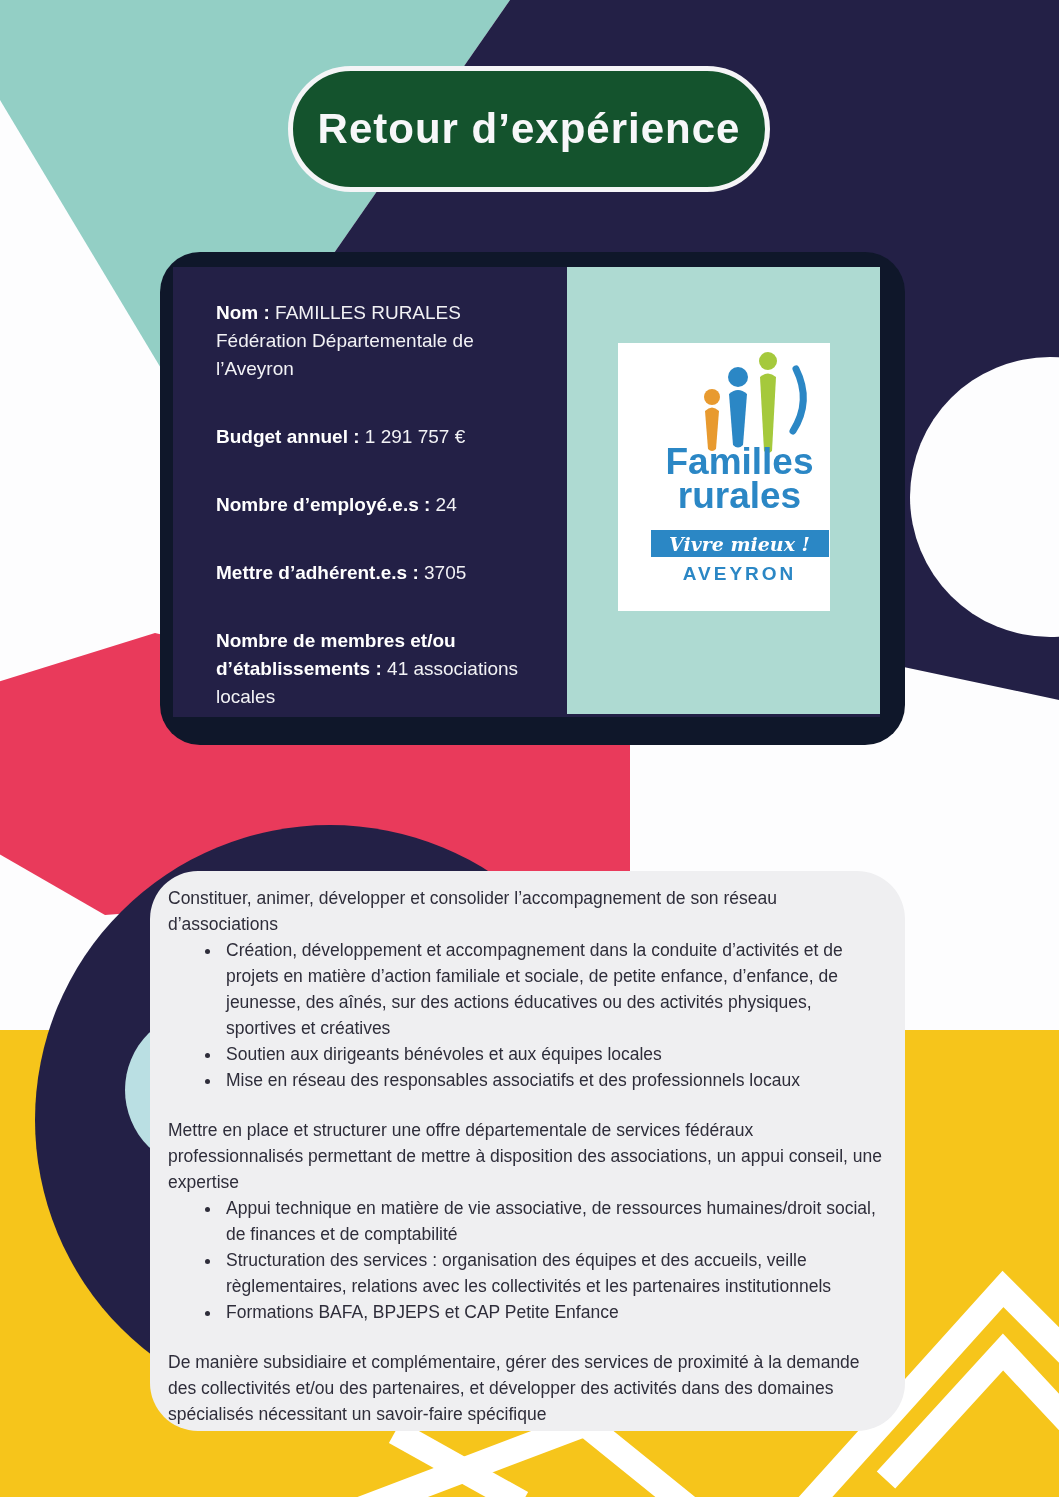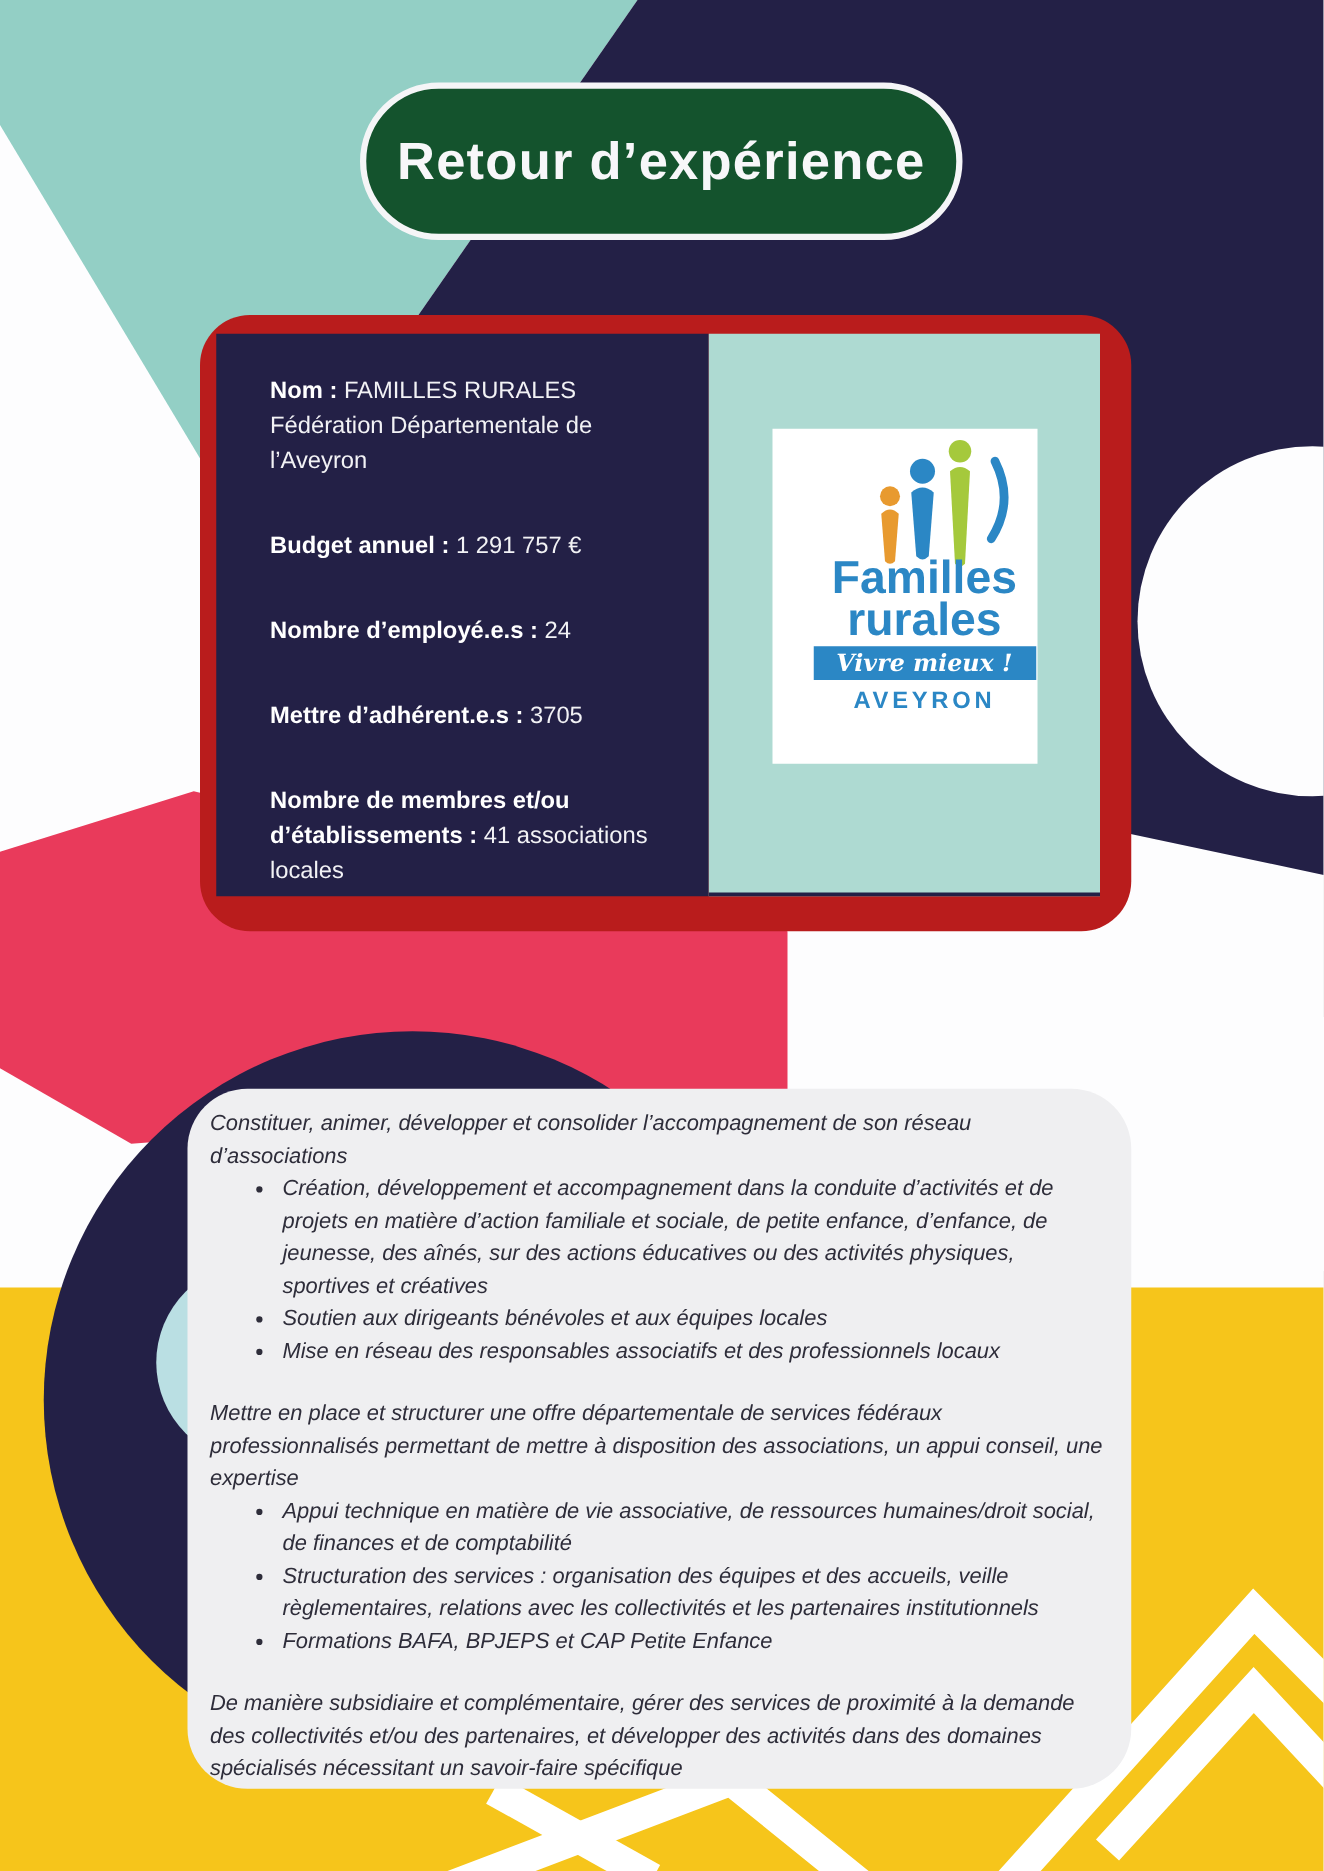--- a/index.html
+++ b/index.html
@@ -16,21 +16,21 @@
     background:#14532d;border:5px solid #f5f5f7;border-radius:70px;
     display:flex;align-items:center;justify-content:center;
   }
   .pill h1{
     margin:0;color:#f7f7f9;font-size:42px;font-weight:800;letter-spacing:1px;
   }
 
   
   .info-card{
     position:absolute;left:160px;top:252px;width:745px;height:493px;z-index:3;
-    background:#b91c1c;border-radius:40px;padding:15px 25px 28px 13px;
+    background:#0f172a;border-radius:40px;padding:15px 25px 28px 13px;
     display:flex;
   }
   .info-left{
     background:#232046;width:394px;flex:0 0 394px;
     padding:32px 18px 0 43px;color:#fff;
   }
   .field{font-size:19px;line-height:28px;margin-bottom:40px;color:#f2f2f5;}
   .field b{font-weight:700;color:#ffffff;}
   .info-right{
     background:#aedad2;flex:1;border-bottom:3px solid #232046;
@@ -41,42 +41,42 @@
     display:flex;flex-direction:column;align-items:center;
     padding-top:8px;
     padding-left:32px;
   }
   .logo-figures{height:104px;width:180px;}
   .logo-word{
     color:#2b87c5;font-weight:700;font-size:37px;line-height:0.92;
     letter-spacing:0px;text-align:center;margin-top:-10px;
   }
   .logo-banner{
-    margin-top:4px;background:#2b87c5;width:178px;height:27px;
+    margin-top:17px;background:#2b87c5;width:178px;height:27px;
     display:flex;align-items:center;justify-content:center;
   }
   .logo-tagline{
     color:#ffffff;font-family:"DejaVu Serif",serif;font-style:italic;
     font-weight:700;font-size:19px;
   }
   .logo-region{
     margin-top:6px;color:#2b87c5;font-weight:700;font-size:19px;letter-spacing:3px;
   }
 
   
   .missions-card{
     position:absolute;left:150px;top:871px;width:755px;height:560px;z-index:3;
     background:#efeff1;border-radius:48px;padding:14px 20px 16px 18px;
     overflow:hidden;
   }
   .missions-title{
     margin:0 0 14px 0;text-align:center;color:#232046;
     font-size:25px;font-weight:800;letter-spacing:0.5px;
   }
-  .missions-body{color:#2e2d3a;font-size:17.5px;line-height:26px;font-style:italic;}
+  .missions-body{color:#2e2d3a;font-size:17.5px;line-height:26px;}
   .missions-body p{margin:0;}
   .missions-body p + ul{margin-top:0;}
   .missions-body ul{margin:0 0 0 12px;padding-left:24px;}
   .missions-body ul + p, .missions-body ul + ul{margin-top:24px;}
   .missions-body li{padding-left:4px;margin-left:18px;}
 </style>
 </head>
 <body>
 
 <div id="canvas">

